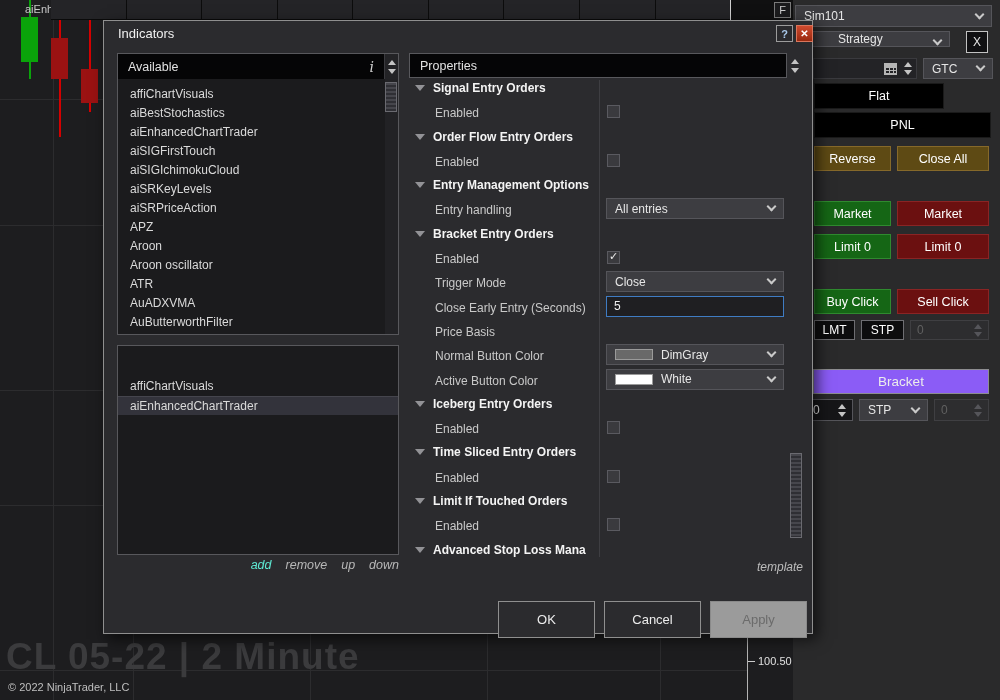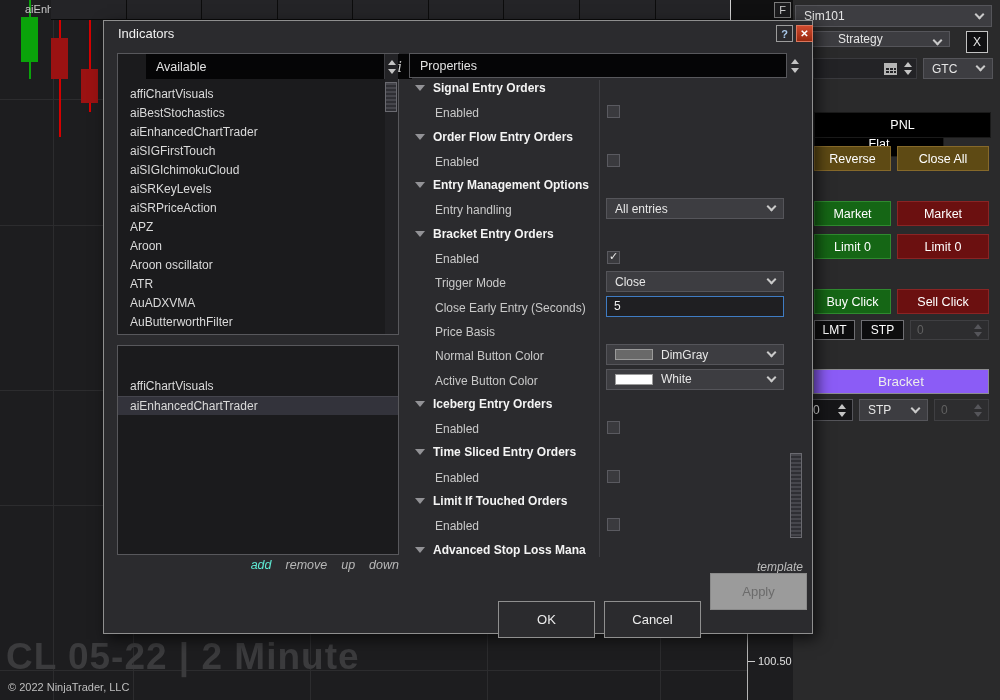--- a/index.html
+++ b/index.html
@@ -169,21 +169,21 @@
       <span class="sarrows" style="margin-left:2px;">
         <span class="sup"></span>
         <span class="sdn"></span>
       </span>
     </div>
     <div class="dd abs" style="left:130px;top:58px;width:70px;height:21px;">
       <span>GTC</span>
       <span class="chev"></span>
     </div>
 
-    <div class="btn btn-black abs" style="left:21px;top:83px;width:130px;height:26px;margin-top:48px;">Flat</div>
+    <div class="btn btn-black abs" style="left:21px;top:83px;width:130px;height:26px;">Flat</div>
     <div class="btn btn-black abs" style="left:21px;top:112px;width:177px;height:26px;">PNL</div>
 
     <div class="btn btn-brown abs" style="left:21px;top:146px;width:77px;height:25px;">Reverse</div>
     <div class="btn btn-brown abs" style="left:104px;top:146px;width:92px;height:25px;text-align:right;">Close All</div>
 
     <div class="btn btn-green abs" style="left:21px;top:201px;width:77px;height:25px;">Market</div>
     <div class="btn btn-red abs" style="left:104px;top:201px;width:92px;height:25px;">Market</div>
     <div class="btn btn-green abs" style="left:21px;top:234px;width:77px;height:25px;">Limit 0</div>
     <div class="btn btn-red abs" style="left:104px;top:234px;width:92px;height:25px;">Limit 0</div>
 
@@ -221,21 +221,21 @@
         </span>
     </div>
   </div>
 
   <div class="dialog">
     <div class="dlg-title">Indicators</div>
     <div class="help-btn">?</div>
     <div class="close-btn">✕</div>
 
     <div class="panel-box" style="left:13px;top:32px;width:282px;height:282px;">
-      <div class="panel-hdr" style="width:266px;margin-left:28px;">
+      <div class="panel-hdr" style="width:266px;">
         <span>Available</span>
         <span class="info-i">i</span>
       </div>
       <div class="arrow-col" style="left:266px;">
         <span class="sup"></span>
         <span class="sdn"></span>
       </div>
       <div class="abs" style="left:0;top:25px;width:266px;height:255px;padding-top:6px;overflow:hidden;">
         <div class="list-item">affiChartVisuals</div>
         <div class="list-item">aiBestStochastics</div>
@@ -377,16 +377,16 @@
       </div>
       <div class="sb-track" style="left:381px;top:27px;height:477px;background:#2b2b2e;">
         <div class="sb-thumb" style="top:373px;height:85px;"></div>
       </div>
     </div>
 
     <div class="tmpl-link" style="left:637px;top:539px;width:62px;text-align:right;">template</div>
 
     <div class="dlg-btn" style="left:394px;top:580px;">OK</div>
     <div class="dlg-btn" style="left:500px;top:580px;">Cancel</div>
-    <div class="dlg-btn disabled" style="left:606px;top:552px;">Apply</div>
+    <div class="dlg-btn disabled" style="left:606px;top:580px;">Apply</div>
   </div>
 
 </div>
 
 </body></html>

